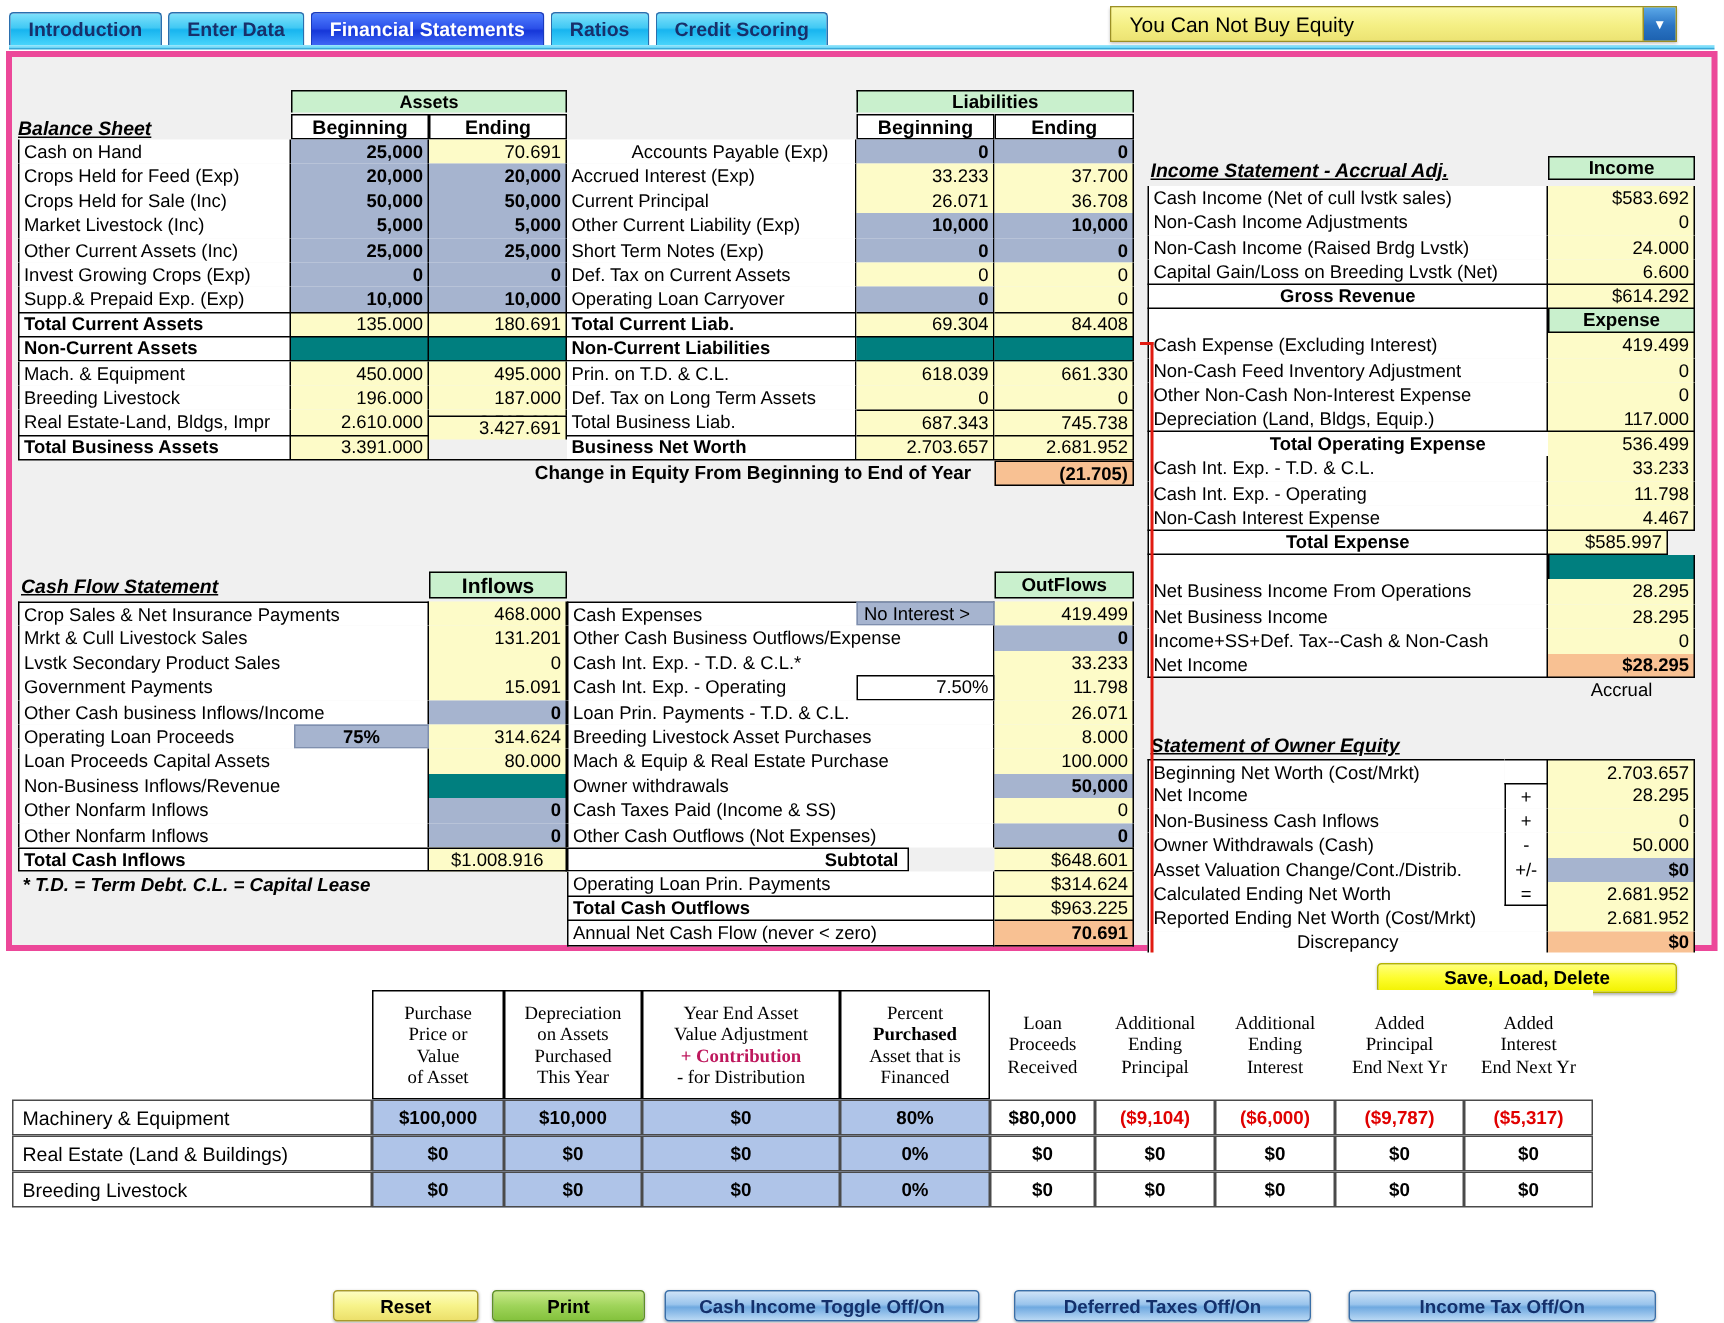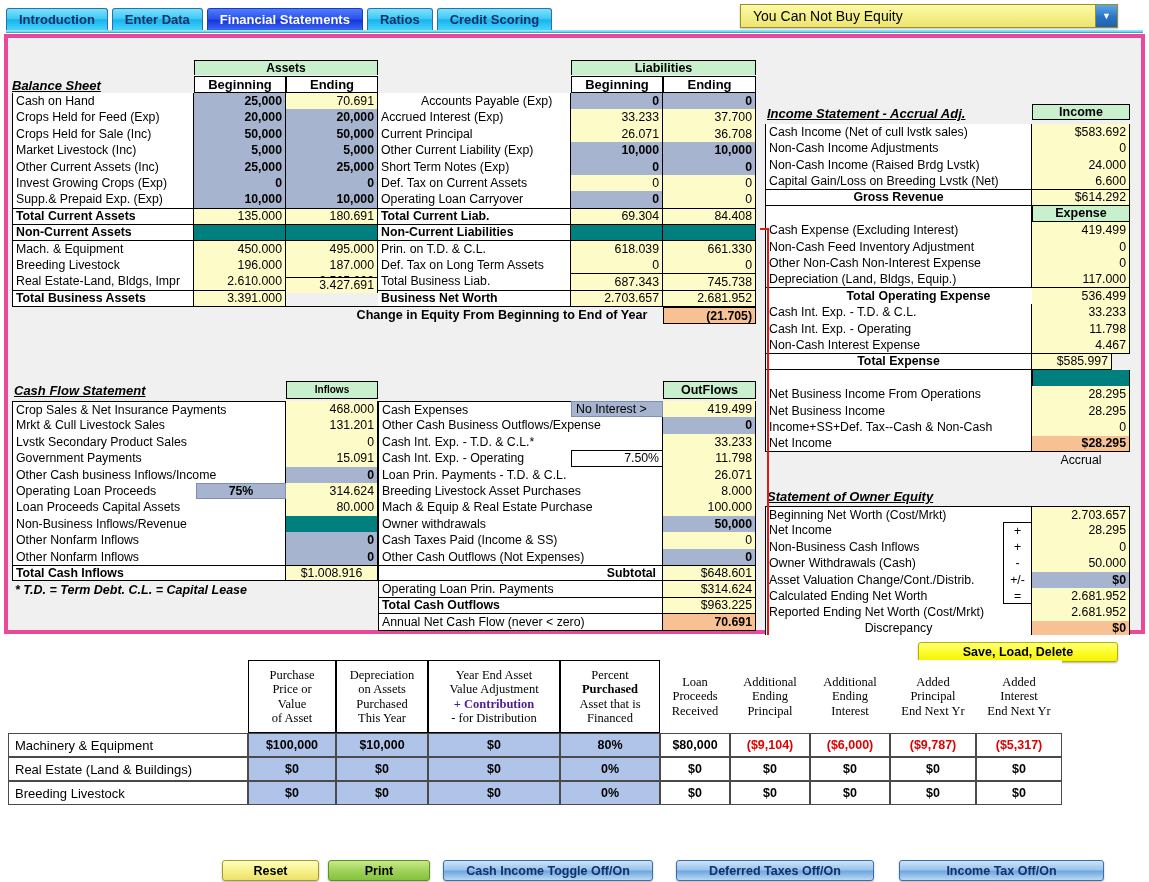--- a/index.html
+++ b/index.html
@@ -164,21 +164,21 @@
     border: 1px solid #4a4a4a; font-size: 12.5px; font-weight: bold;
     display: flex; align-items: center; justify-content: center;
   }
   .bt-name {
     border: 1px solid #4a4a4a; font-size: 13px; background: #fff;
     display: flex; align-items: center; padding-left: 6px;
   }
   .bt-bluecell { background: #afc4e8; }
   .bt-whitecell { background: #fff; }
   .red { color: #e00000; }
-  .greenTxt { color: #4c1d95; font-weight: bold; }
+  .greenTxt { color: #be185d; font-weight: bold; }
 </style>
 </head>
 <body>
 
 <div id="app">
 
   <div class="tabbar">
     <div class="tabstrip" id="tabstrip">
         <div class="tab">Introduction</div>
         <div class="tab">Enter Data</div>
@@ -321,21 +321,21 @@
         <div class="cell lbl bl wht " style="position: absolute; left: 757px; top: 348.4px; width: 267px; height: 16.4px; border-bottom: none; border-top: none; border-right: 1px solid rgb(0, 0, 0);">Net Business Income From Operations</div>
         <div class="cell num br yel" style="position: absolute; left: 1024px; top: 348.4px; width: 98px; height: 16.4px; border-bottom: none; border-top: none;">28.295</div>
         <div class="cell lbl bl wht " style="position: absolute; left: 757px; top: 364.8px; width: 267px; height: 16.4px; border-bottom: none; border-top: none; border-right: 1px solid rgb(0, 0, 0);">Net Business Income</div>
         <div class="cell num br yel" style="position: absolute; left: 1024px; top: 364.8px; width: 98px; height: 16.4px; border-bottom: none; border-top: none;">28.295</div>
         <div class="cell lbl bl wht " style="position: absolute; left: 757px; top: 381.2px; width: 267px; height: 16.4px; border-bottom: none; border-top: none; border-right: 1px solid rgb(0, 0, 0);">Income+SS+Def. Tax--Cash &amp; Non-Cash</div>
         <div class="cell num br yel" style="position: absolute; left: 1024px; top: 381.2px; width: 98px; height: 16.4px; border-bottom: none; border-top: none;">0</div>
         <div class="cell lbl bl wht " style="position: absolute; left: 757px; top: 397.6px; width: 267px; height: 16.4px; border-bottom: 1px solid rgb(0, 0, 0); border-top: none; border-right: 1px solid rgb(0, 0, 0);">Net Income</div>
         <div class="cell num br org b" style="position: absolute; left: 1024px; top: 397.6px; width: 98px; height: 16.4px; border-bottom: 1px solid rgb(0, 0, 0); border-top: none;">$28.295</div>
         <div class="cell ctr" style="position: absolute; left: 1024px; top: 414px; width: 98px; height: 16px;">Accrual</div>
         <div class="sec-title" style="left: 6px; top: 345px;">Cash Flow Statement</div>
-        <div class="cell ctr b grn bt bb bl br" style="position: absolute; left: 278px; top: 343px; width: 92px; height: 18px; font-size: 10px;">Inflows</div>
+        <div class="cell ctr b grn bt bb bl br" style="position: absolute; left: 278px; top: 343px; width: 92px; height: 18px; font-size: 14px;">Inflows</div>
         <div class="cell ctr b grn bt bb bl br" style="position: absolute; left: 655px; top: 343px; width: 93px; height: 18px; font-size: 12.5px;">OutFlows</div>
         <div class="cell lbl bl br wht" style="position: absolute; left: 4px; top: 363px; width: 274px; height: 16.4px; border-top: 1px solid rgb(0, 0, 0);">Crop Sales &amp; Net Insurance Payments</div>
         <div class="cell num br yel" style="position: absolute; left: 278px; top: 363px; width: 92px; height: 16.4px;">468.000</div>
         <div class="cell lbl bl br wht" style="position: absolute; left: 4px; top: 379.4px; width: 274px; height: 16.4px; border-top: none;">Mrkt &amp; Cull Livestock Sales</div>
         <div class="cell num br yel" style="position: absolute; left: 278px; top: 379.4px; width: 92px; height: 16.4px;">131.201</div>
         <div class="cell lbl bl br wht" style="position: absolute; left: 4px; top: 395.8px; width: 274px; height: 16.4px; border-top: none;">Lvstk Secondary Product Sales</div>
         <div class="cell num br yel" style="position: absolute; left: 278px; top: 395.8px; width: 92px; height: 16.4px;">0</div>
         <div class="cell lbl bl br wht" style="position: absolute; left: 4px; top: 412.2px; width: 274px; height: 16.4px; border-top: none;">Government Payments</div>
         <div class="cell num br yel" style="position: absolute; left: 278px; top: 412.2px; width: 92px; height: 16.4px;">15.091</div>
         <div class="cell lbl bl br wht" style="position: absolute; left: 4px; top: 428.6px; width: 274px; height: 16.4px; border-top: none;">Other Cash business Inflows/Income</div>
@@ -369,21 +369,21 @@
         <div class="cell lbl bl br wht" style="position: absolute; left: 370px; top: 445px; width: 285px; height: 16.4px; border-top: none;">Breeding Livestock Asset Purchases</div>
         <div class="cell num br yel" style="position: absolute; left: 655px; top: 445px; width: 93px; height: 16.4px;">8.000</div>
         <div class="cell lbl bl br wht" style="position: absolute; left: 370px; top: 461.4px; width: 285px; height: 16.4px; border-top: none;">Mach &amp; Equip &amp; Real Estate Purchase</div>
         <div class="cell num br yel" style="position: absolute; left: 655px; top: 461.4px; width: 93px; height: 16.4px;">100.000</div>
         <div class="cell lbl bl br wht" style="position: absolute; left: 370px; top: 477.8px; width: 285px; height: 16.4px; border-top: none;">Owner withdrawals</div>
         <div class="cell num br blu" style="position: absolute; left: 655px; top: 477.8px; width: 93px; height: 16.4px;">50,000</div>
         <div class="cell lbl bl br wht" style="position: absolute; left: 370px; top: 494.2px; width: 285px; height: 16.4px; border-top: none;">Cash Taxes Paid (Income &amp; SS)</div>
         <div class="cell num br yel" style="position: absolute; left: 655px; top: 494.2px; width: 93px; height: 16.4px;">0</div>
         <div class="cell lbl bl br wht" style="position: absolute; left: 370px; top: 510.6px; width: 285px; height: 16.4px; border-top: none;">Other Cash Outflows (Not Expenses)</div>
         <div class="cell num br blu" style="position: absolute; left: 655px; top: 510.6px; width: 93px; height: 16.4px;">0</div>
-        <div class="cell bl br wht b" style="position: absolute; left: 370px; top: 527px; width: 285px; height: 16.4px; justify-content: flex-end; padding-right: 6px; border-top: 1px solid rgb(0, 0, 0); border-bottom: 1px solid rgb(0, 0, 0);">Subtotal</div>
+        <div class="cell bl br wht b" style="position: absolute; left: 370px; top: 527px; width: 228px; height: 16.4px; justify-content: flex-end; padding-right: 6px; border-top: 1px solid rgb(0, 0, 0); border-bottom: 1px solid rgb(0, 0, 0);">Subtotal</div>
         <div class="cell num br yel" style="position: absolute; left: 655px; top: 527px; width: 93px; height: 16.4px; border-top: 1px solid rgb(0, 0, 0); border-bottom: 1px solid rgb(0, 0, 0);">$648.601</div>
         <div class="cell bl br wht " style="position: absolute; left: 370px; top: 543.4px; width: 285px; height: 16.4px; justify-content: flex-start; border-top: none; border-bottom: 1px solid rgb(0, 0, 0);">Operating Loan Prin. Payments</div>
         <div class="cell num br yel" style="position: absolute; left: 655px; top: 543.4px; width: 93px; height: 16.4px; border-top: none; border-bottom: 1px solid rgb(0, 0, 0);">$314.624</div>
         <div class="cell bl br wht b" style="position: absolute; left: 370px; top: 559.8px; width: 285px; height: 16.4px; justify-content: flex-start; border-top: none; border-bottom: 1px solid rgb(0, 0, 0);">Total Cash Outflows</div>
         <div class="cell num br yel" style="position: absolute; left: 655px; top: 559.8px; width: 93px; height: 16.4px; border-top: none; border-bottom: 1px solid rgb(0, 0, 0);">$963.225</div>
         <div class="cell bl br wht " style="position: absolute; left: 370px; top: 576.2px; width: 285px; height: 16.4px; justify-content: flex-start; border-top: none; border-bottom: 1px solid rgb(0, 0, 0);">Annual Net Cash Flow (never &lt; zero)</div>
         <div class="cell num br org" style="position: absolute; left: 655px; top: 576.2px; width: 93px; height: 16.4px; border-top: none; border-bottom: 1px solid rgb(0, 0, 0); font-weight: bold;">70.691</div>
         <div class="sec-title" style="left: 759px; top: 451px;">Statement of Owner Equity</div>
         <div class="cell lbl bl br wht" style="position: absolute; left: 757px; top: 468px; width: 238px; height: 16.4px; border-top: 1px solid rgb(0, 0, 0); border-right: none;">Beginning Net Worth (Cost/Mrkt)</div>
         <div class="cell ctr wht" style="position: absolute; left: 995px; top: 468px; width: 29px; height: 16.4px; border-left: none; border-right: 1px solid rgb(0, 0, 0); border-top: 1px solid rgb(0, 0, 0); border-bottom: none;"></div>

